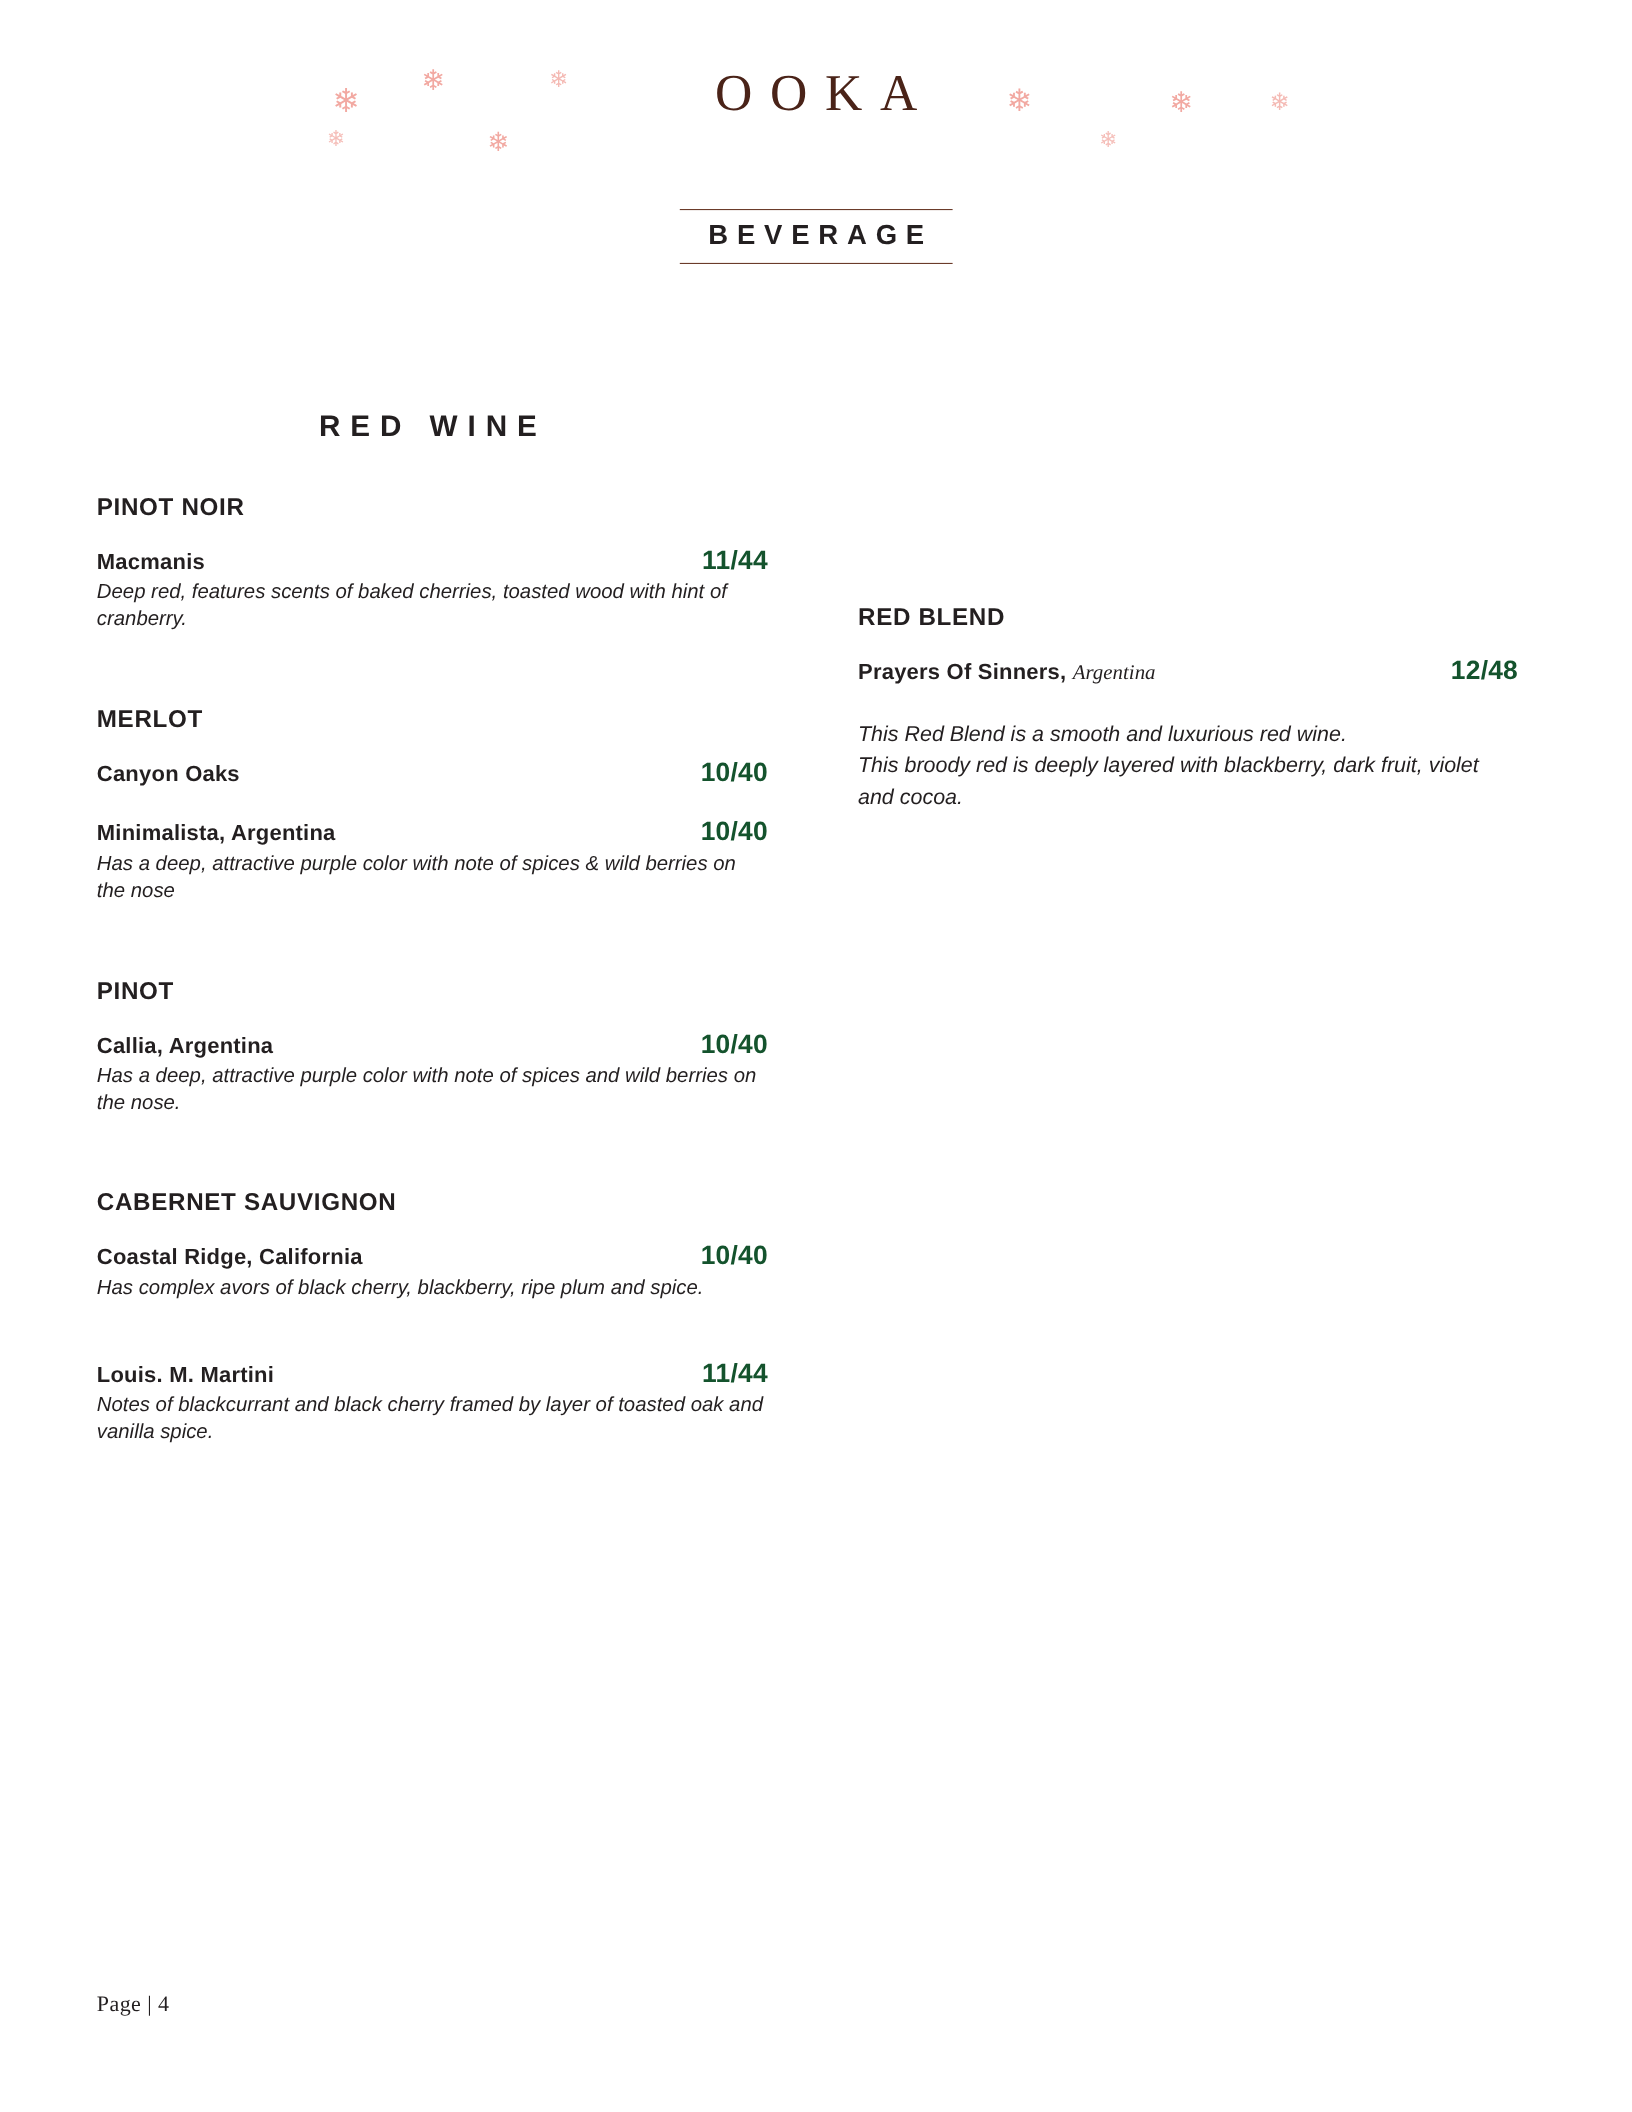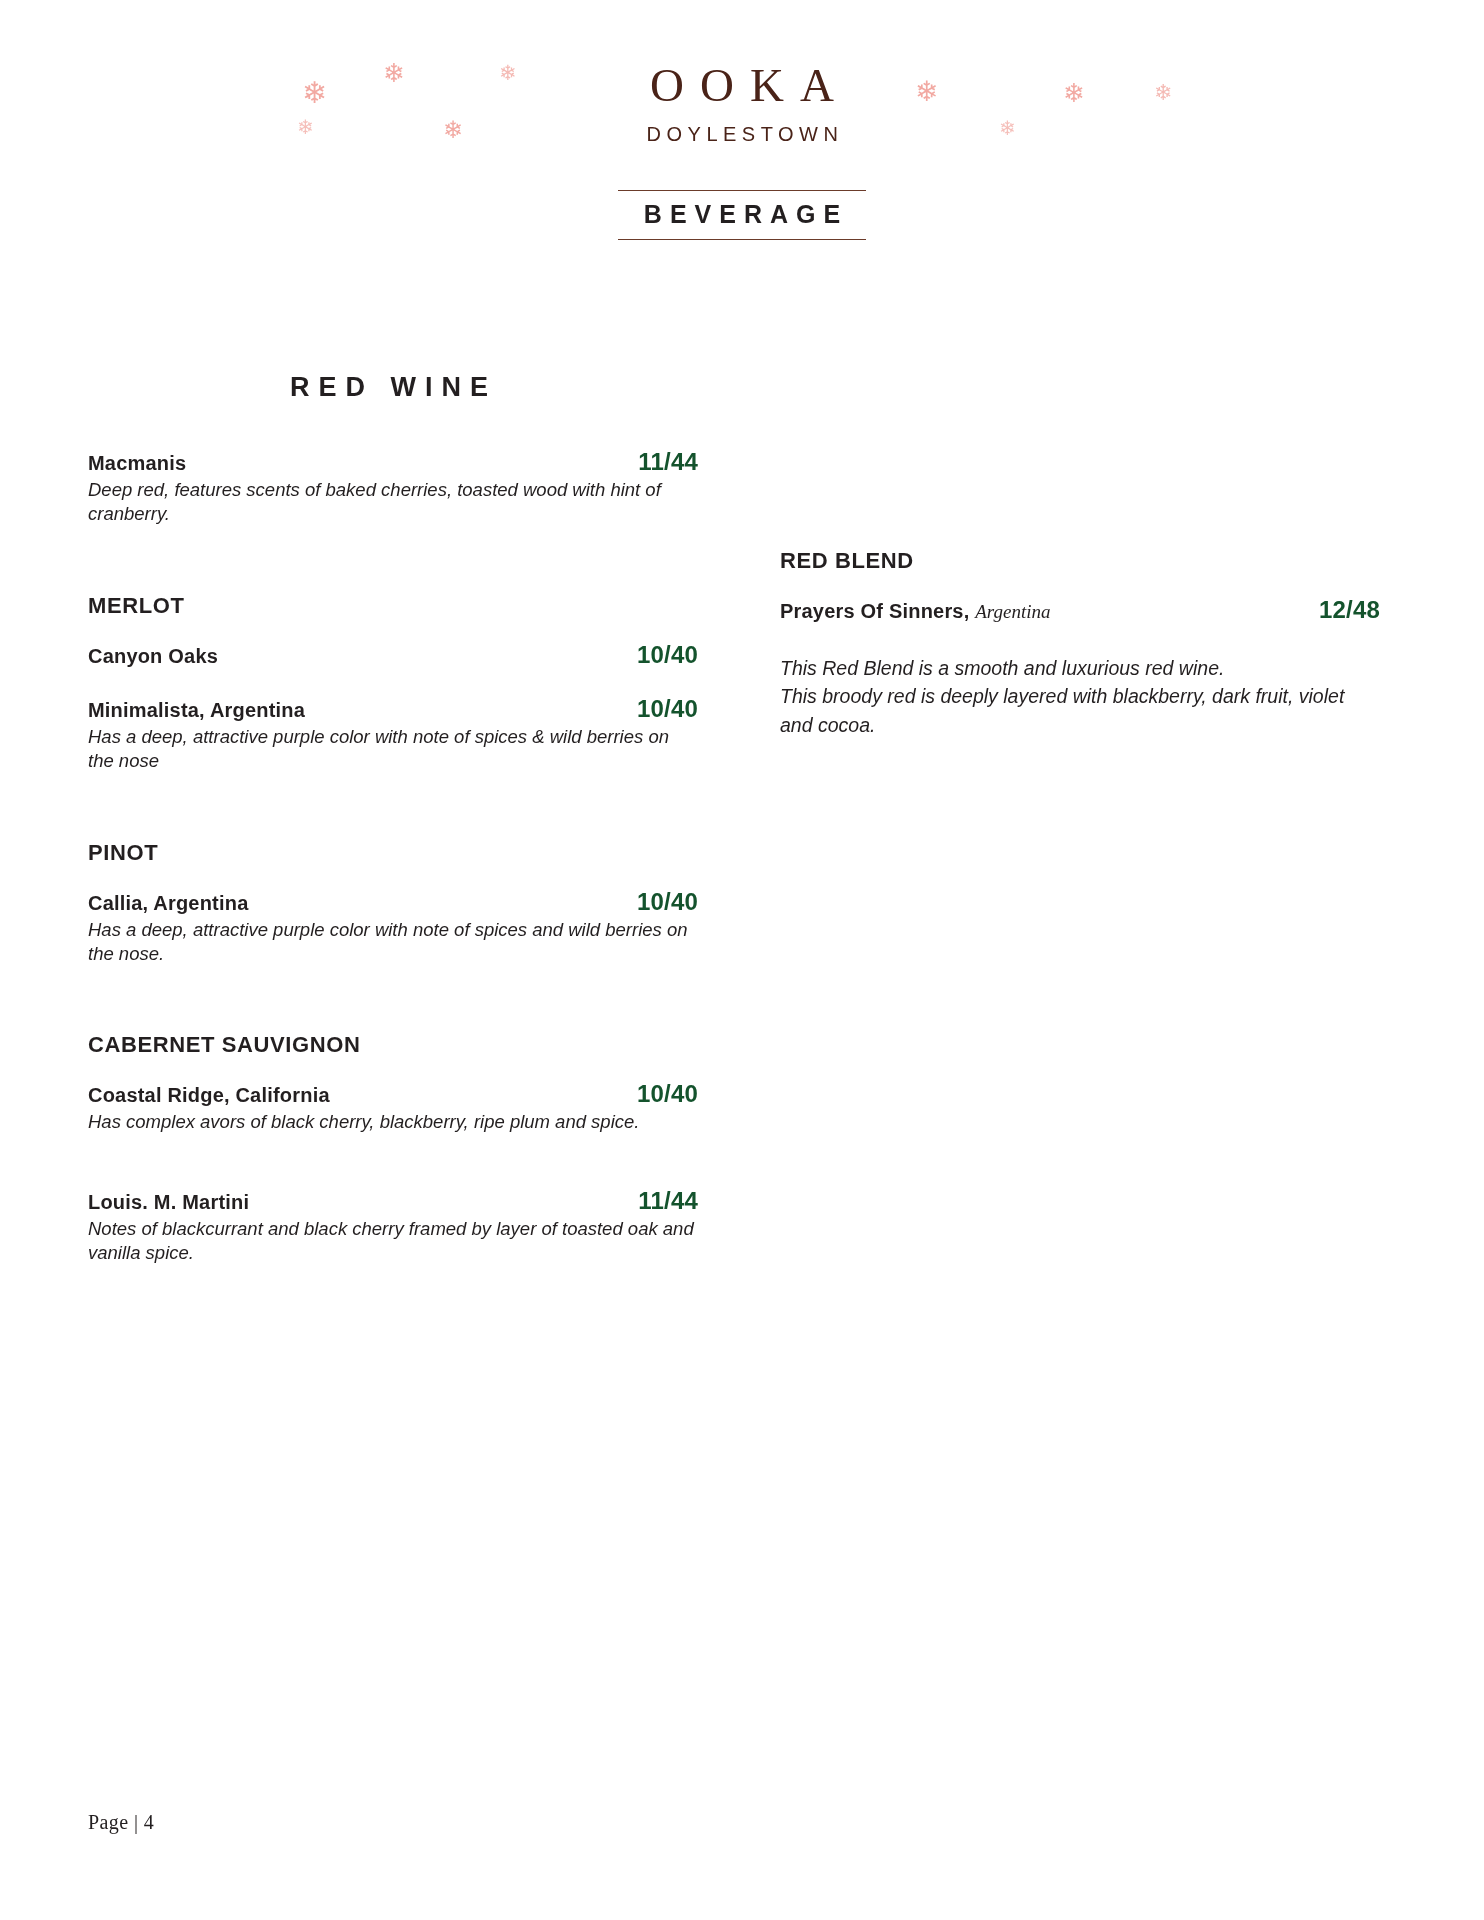--- a/index.html
+++ b/index.html
@@ -197,33 +197,33 @@
     <span class="blossom" style="left:443px; top:118px; font-size:24px;">❄</span>
     <span class="blossom" style="left:297px; top:117px; font-size:20px; opacity:.75;">❄</span>
 
     <span class="blossom" style="left:915px; top:78px; font-size:28px;">❄</span>
     <span class="blossom" style="left:1063px; top:80px; font-size:26px;">❄</span>
     <span class="blossom" style="left:1154px; top:82px; font-size:22px; opacity:.8;">❄</span>
     <span class="blossom" style="left:999px; top:118px; font-size:20px; opacity:.75;">❄</span>
 
     <div class="brand-wrap">
       <div class="brand-name">OOKA</div>
-      <div class="brand-sub">DOYLESTOWN</div>
     </div>
 
     <div class="beverage-box">
       <span class="beverage-text">BEVERAGE</span>
     </div>
   </div>
 
   <div class="section-title">RED WINE</div>
 
   <div class="col-left">
 
     <div>
+      <div class="varietal">PINOT NOIR</div>
       <div class="wine">
         <div class="wine-line">
           <span class="wine-name">Macmanis</span>
           <span class="wine-price">11/44</span>
         </div>
         <div class="wine-desc">Deep red, features scents of baked cherries, toasted wood with hint of cranberry.</div>
       </div>
     </div>
 
     <div class="gap-lg"></div>

